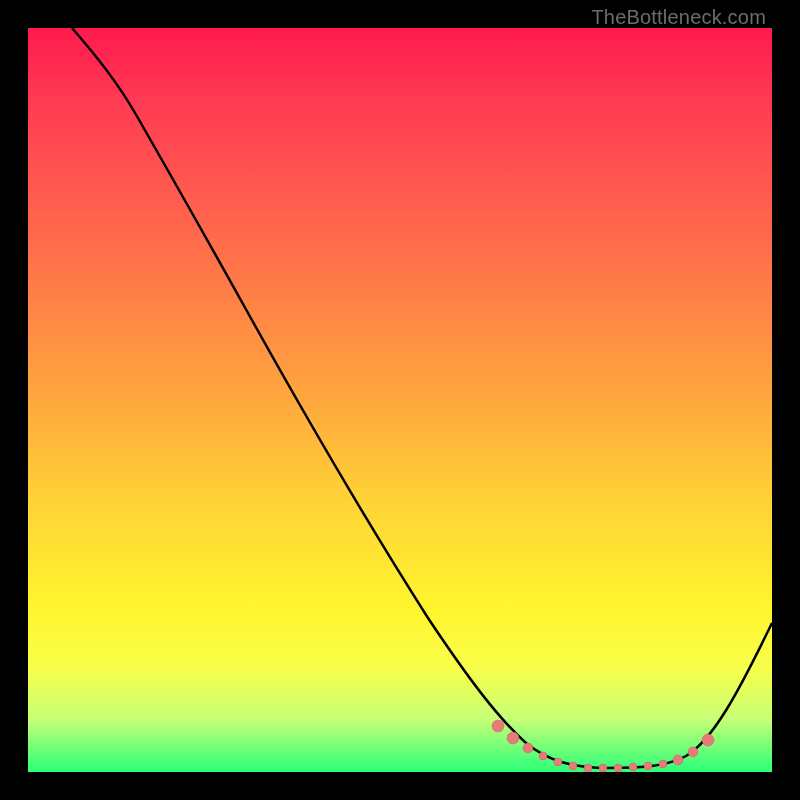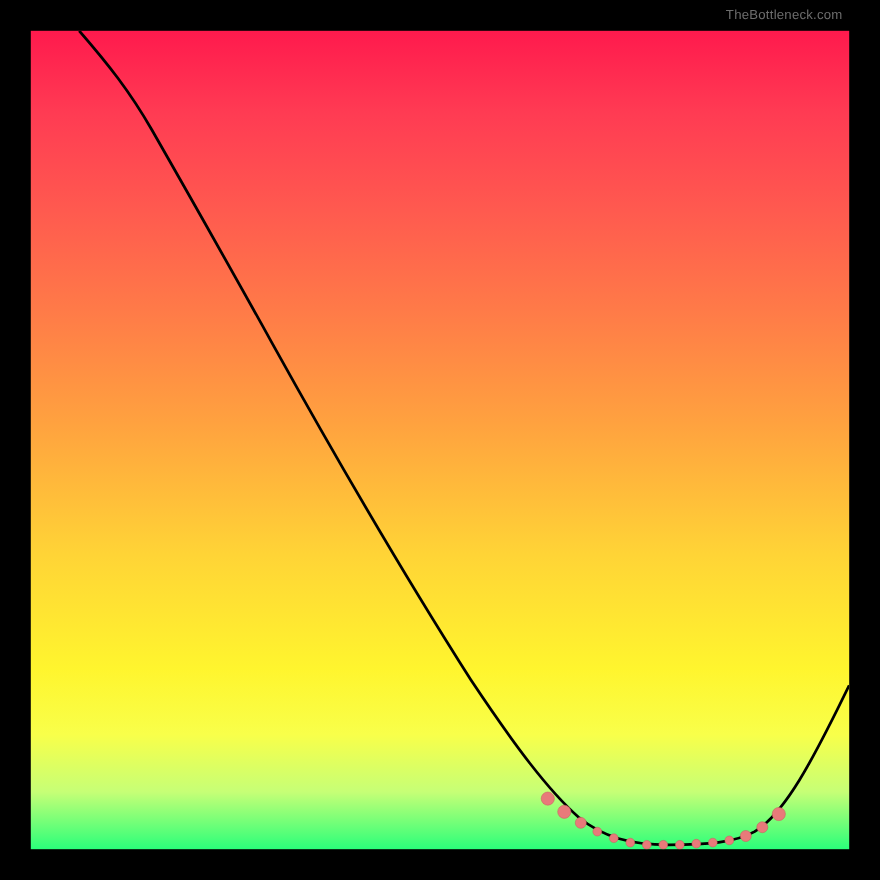--- a/index.html
+++ b/index.html
@@ -29,21 +29,21 @@
       #f8ff4a 86%,
       #c6ff76 93%,
       #2bff7a 100%
     );
   }
   .watermark {
     position: absolute;
     top: 6px;
     right: 34px;
     color: #6d6d6d;
-    font-size: 12px;
+    font-size: 20px;
     font-weight: 500;
     letter-spacing: 0.2px;
   }
   svg.curve {
     position: absolute;
     left: 0;
     top: 0;
     width: 744px;
     height: 744px;
   }

